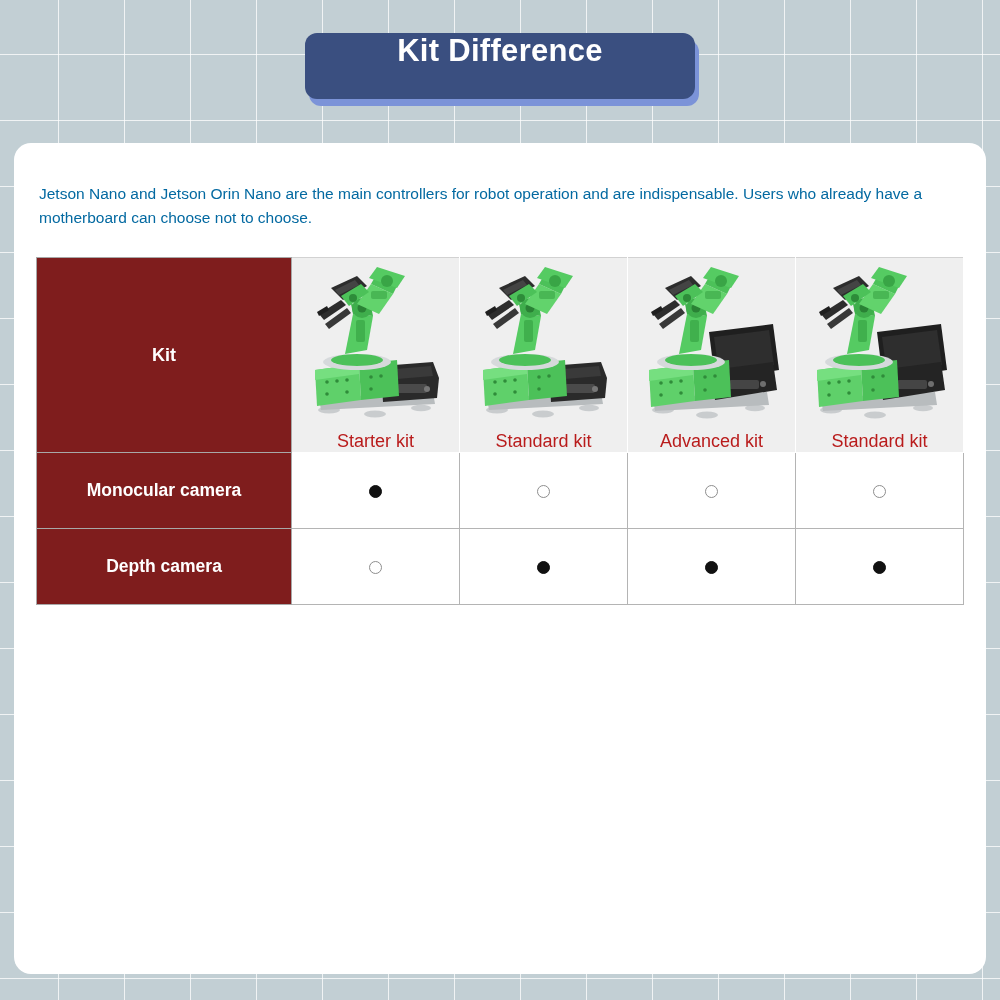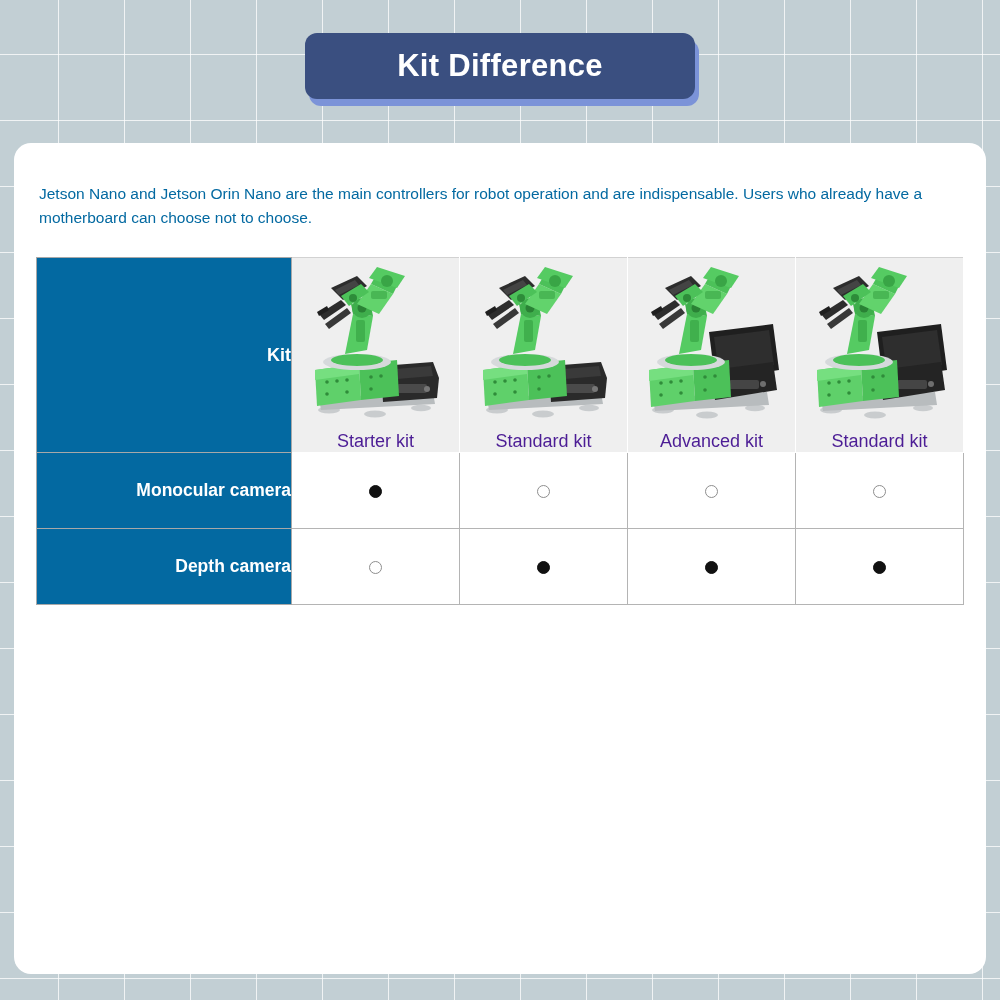--- a/index.html
+++ b/index.html
@@ -45,21 +45,21 @@
   }
   #title-banner .plate {
     position: absolute;
     left: 0;
     top: 0;
     width: 390px;
     height: 66px;
     background: #3a4f80;
     border-radius: 12px;
     display: flex;
-    align-items: center;
+    align-items: flex-start;
     justify-content: center;
   }
   #title-banner .plate span {
     color: #ffffff;
     font-size: 31px;
     font-weight: bold;
     letter-spacing: 0.3px;
   }
 
   
@@ -97,44 +97,44 @@
     border: 1px solid #b4b4b4;
     vertical-align: middle;
     padding: 0;
   }
 
   .col-label { width: 255px; }
   .col-kit   { width: 168px; }
 
   
   .label-cell {
-    background: #0369a1;
+    background: #7f1d1d;
     color: #ffffff;
-    text-align: right;
+    text-align: center;
     font-size: 17.5px;
     font-weight: bold;
     border-color: #a8a8a8 !important;
   }
   .label-cell.kit-title {
     font-size: 18px;
   }
 
   
   .kit-head-cell {
     background: #efefef;
     text-align: center;
     border-color: #ffffff !important;
     border-top-color: #d2d2d2 !important;
     padding: 14px 4px 12px 4px;
   }
   .kit-head-cell .kit-name {
     display: block;
     margin-top: 8px;
     font-size: 18px;
-    color: #4c1d95;
+    color: #b91c1c;
   }
 
   
   .robot {
     position: relative;
     width: 150px;
     height: 165px;
     margin: 0 auto;
   }
   .robot svg { display: block; width: 150px; height: 165px; }

